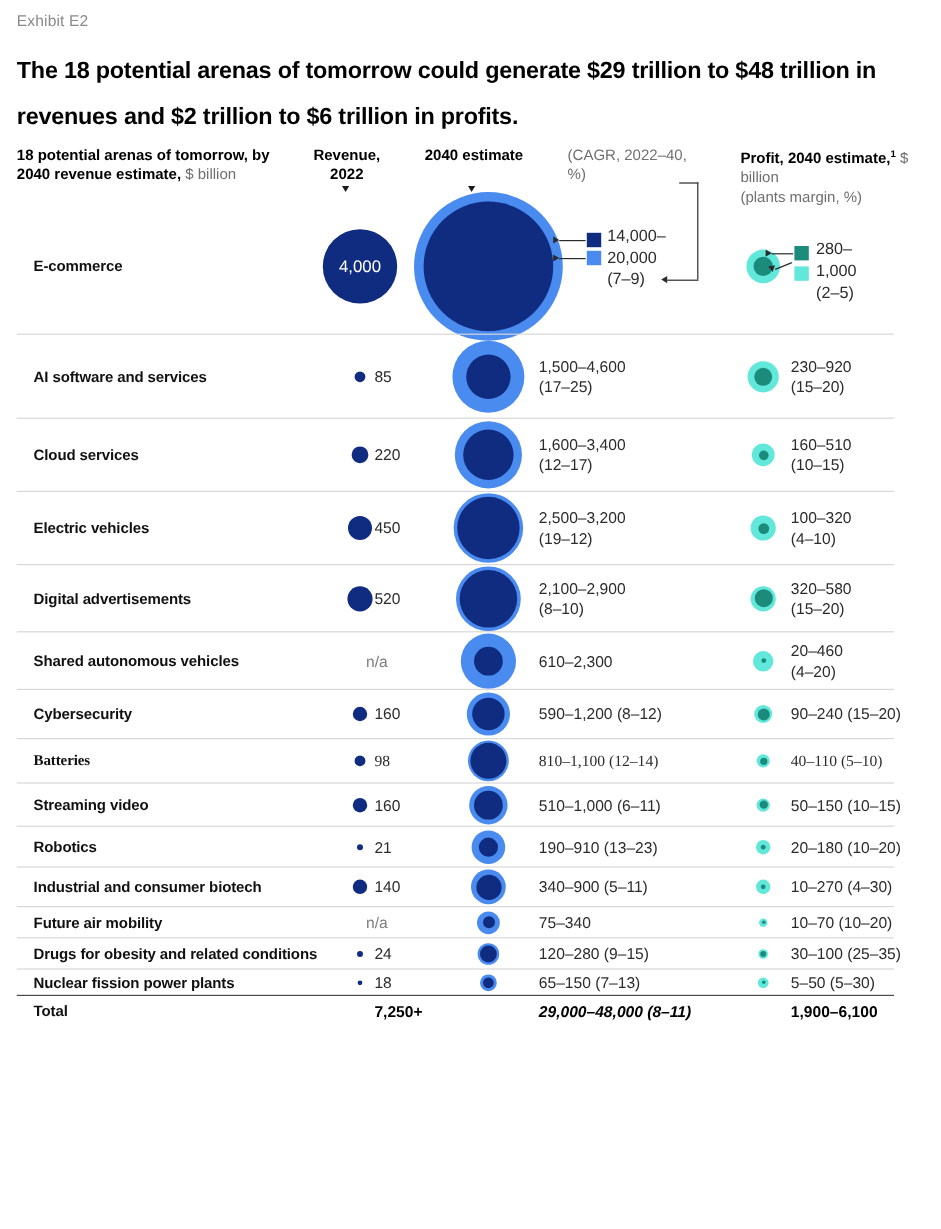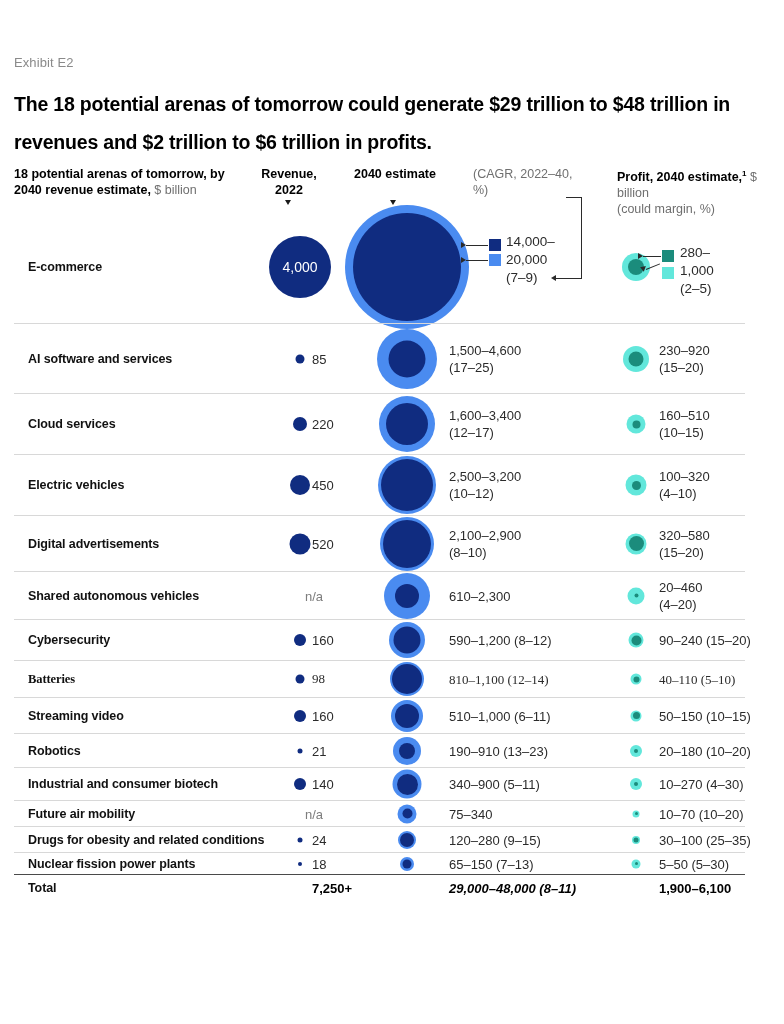--- a/index.html
+++ b/index.html
@@ -4,21 +4,21 @@
 <style>
   html,body{margin:0;padding:0;}
   body{
     width:784px;height:1024px;
     background:#ffffff;
     font-family:"Liberation Sans", sans-serif;
     color:#000000;
     -webkit-font-smoothing:antialiased;
     overflow:hidden;
   }
-  .page{position:relative;width:784px;height:800px;margin-top:45px;}
+  .page{position:relative;width:784px;height:800px;}
 
   
   .exhibit-label{
     position:absolute;left:14px;top:10px;
     font-size:13px;color:#8a8a8a;letter-spacing:.1px;
   }
   .headline{
     position:absolute;left:14px;top:40px;width:720px;
     font-size:19.5px;font-weight:bold;line-height:38px;
     letter-spacing:-.2px;color:#000;
@@ -107,21 +107,21 @@
   <div class="col-head bold" id="hdr-arenas"><span>18 potential arenas of tomorrow, by 2040 revenue estimate,</span><span class="light"> $ billion</span></div>
 
   <div class="col-head bold" id="hdr-revenue">Revenue, 2022</div>
   <div class="caret" id="caret-rev"></div>
 
   <div class="col-head bold" id="hdr-2040">2040 estimate</div>
   <div class="caret" id="caret-2040"></div>
 
   <div class="col-head grey" id="hdr-cagr">(CAGR, 2022–40, %)</div>
 
-  <div class="col-head bold" id="hdr-profit"><span>Profit, 2040 estimate,</span><sup style="font-size:8px">1</sup><span class="light"> $ billion</span><br><span class="light">(could margin, %)</span></div>
+  <div class="col-head bold" id="hdr-profit"><span>Profit, 2040 estimate,</span><sup style="font-size:8px">1</sup><span class="light"> $ billion</span><br><span class="light">(plants margin, %)</span></div>
 
   <div class="rows" id="rows">
       <div class="row" style="height: 112px; width: 731px; margin-left: 14px;">
         <div class="arena-name">E-commerce</div>
         <div class="rev-bub" style="width:62px;height:62px"></div>
         <div class="rev-val inside">4,000</div>
         <div class="est-outer" style="width:124px;height:124px">
              <div class="est-inner" style="width:108px;height:108px"></div>
            </div>
         <div class="pro-outer" style="width:28px;height:28px">
@@ -154,21 +154,21 @@
            </div>
         <div class="pro-txt">160–510<br>(10–15)</div>
       </div>
       <div class="row" style="height: 61px; width: 731px; margin-left: 14px;">
         <div class="arena-name">Electric vehicles</div>
         <div class="rev-bub" style="width:20px;height:20px"></div>
         <div class="rev-val">450</div>
         <div class="est-outer" style="width:58px;height:58px">
              <div class="est-inner" style="width:52px;height:52px"></div>
            </div>
-        <div class="est-txt">2,500–3,200<br><span class="sub">(10–12)</span></div>
+        <div class="est-txt">2,500–3,200<br><span class="sub">(19–12)</span></div>
         <div class="pro-outer" style="width:21px;height:21px">
              <div class="pro-inner" style="width:9px;height:9px"></div>
            </div>
         <div class="pro-txt">100–320<br>(4–10)</div>
       </div>
       <div class="row" style="height: 56px; width: 731px; margin-left: 14px;">
         <div class="arena-name">Digital advertisements</div>
         <div class="rev-bub" style="width:21px;height:21px"></div>
         <div class="rev-val">520</div>
         <div class="est-outer" style="width:54px;height:54px">

